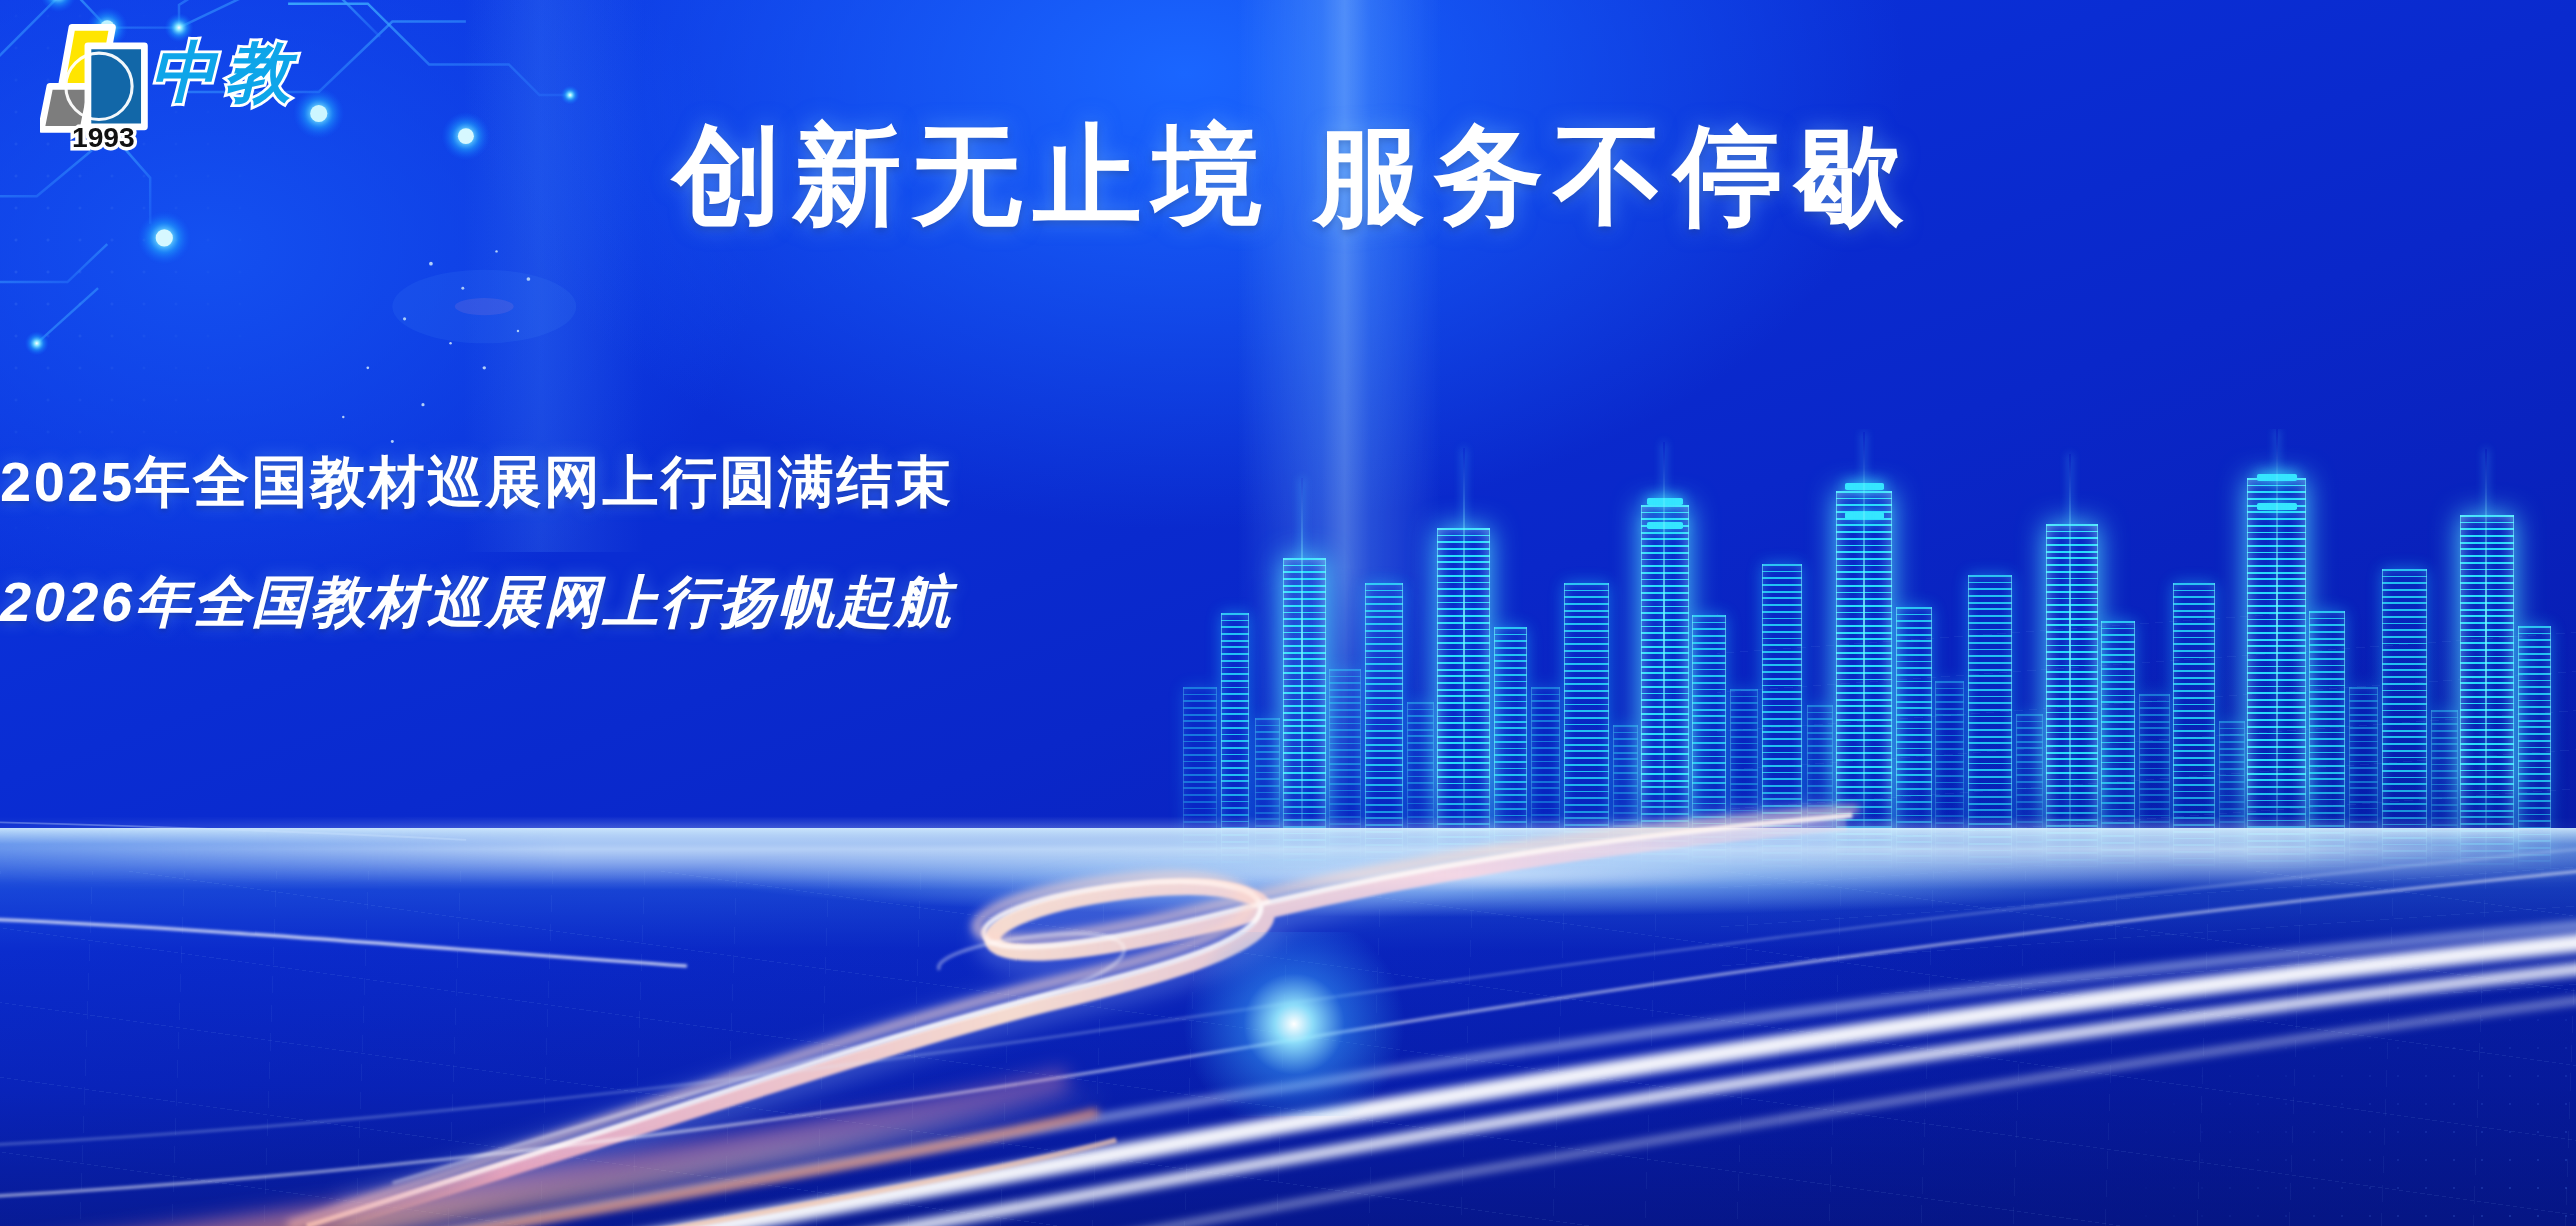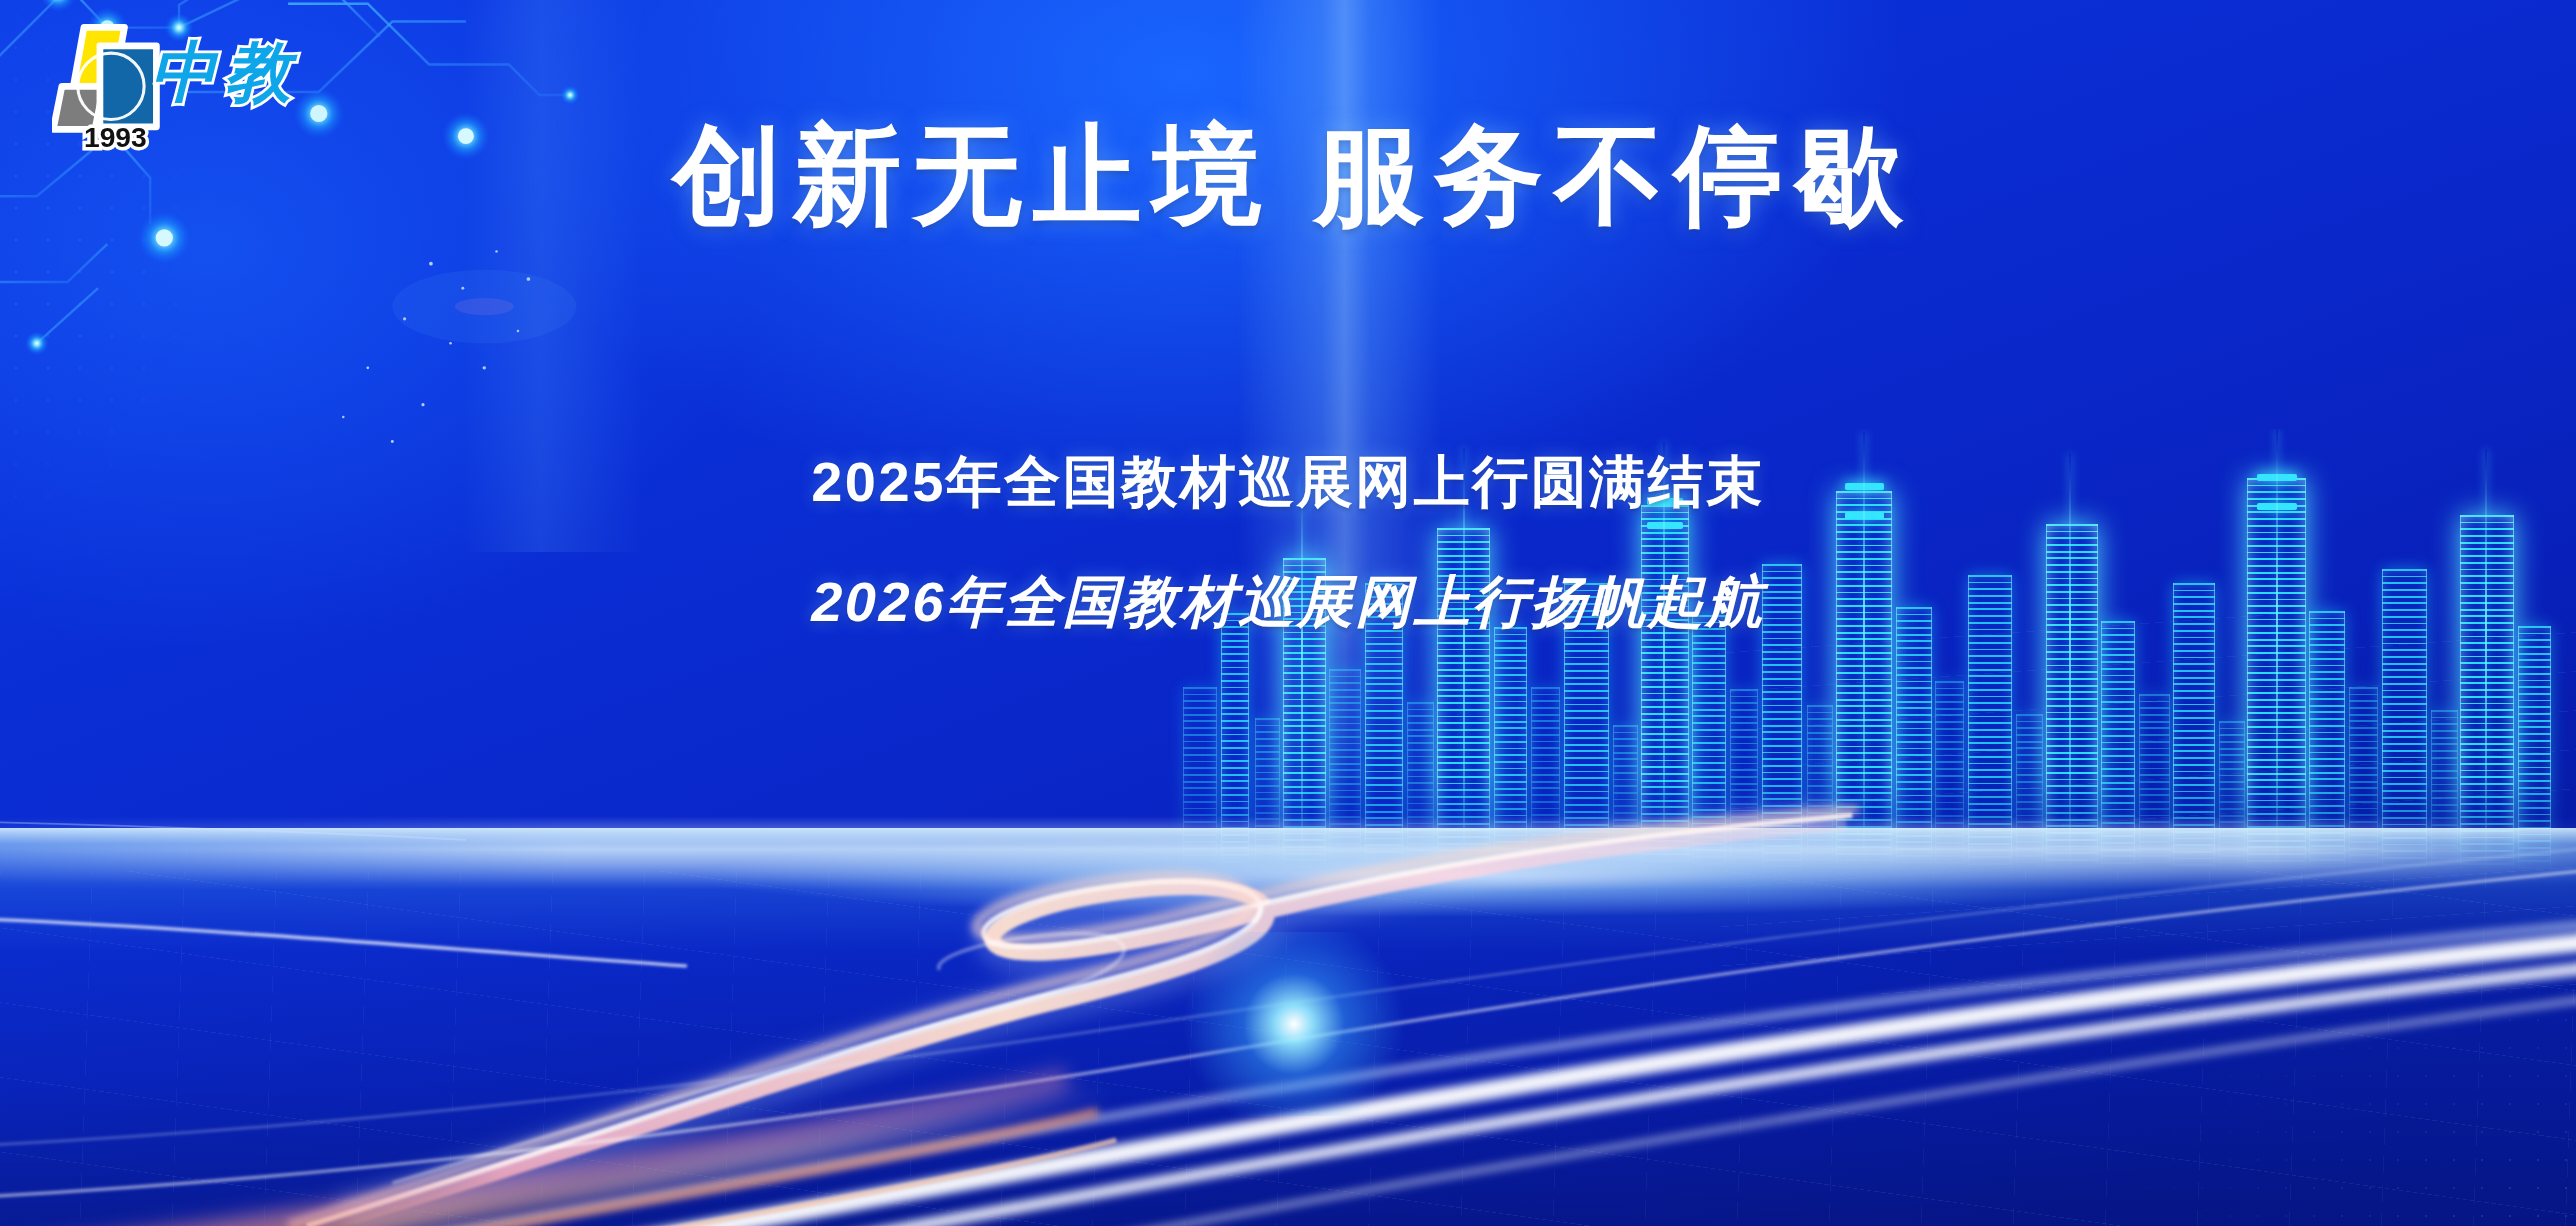--- a/index.html
+++ b/index.html
@@ -69,21 +69,21 @@
     opacity:.8;
   }
 
   
   .network{left:0;top:0;width:613px;height:466px;}
   .network svg{width:100%;height:100%;display:block;}
   .node{filter:blur(0px);}
 
   
   #logo{
-    position:absolute;left:52px;top:19.6px;width:129px;height:132px;
+    position:absolute;left:40px;top:19.6px;width:129px;height:132px;
   }
   #logo svg{width:100%;height:100%;display:block;}
   #brand-cn{
     position:absolute;left:150px;top:28px;
     font-family:"DejaVu Serif","Liberation Serif",serif;
     font-size:66px;font-weight:700;font-style:italic;
     color:#0ea5e9;
     letter-spacing:8.6px;
     -webkit-text-stroke:5.5px #ffffff;
     paint-order:stroke fill;
@@ -101,21 +101,20 @@
     color:#ffffff;
     letter-spacing:11px;
     text-indent:11px;
     text-shadow:0 0 21px rgba(120,190,255,.55), 0 2.5px 7.4px rgba(0,20,90,.35);
     white-space:nowrap;
   }
 
   
   #sub-wrap{
     position:absolute;left:0;right:0;top:454px;
-    text-align:center;
   }
   .sub{
     color:#fff;
     font-size:56px;
     font-weight:700;
     letter-spacing:2.5px;
     line-height:1.0;
     white-space:nowrap;
     text-shadow:0 0 16px rgba(120,190,255,.45), 0 1.8px 5.5px rgba(0,15,70,.35);
   }

